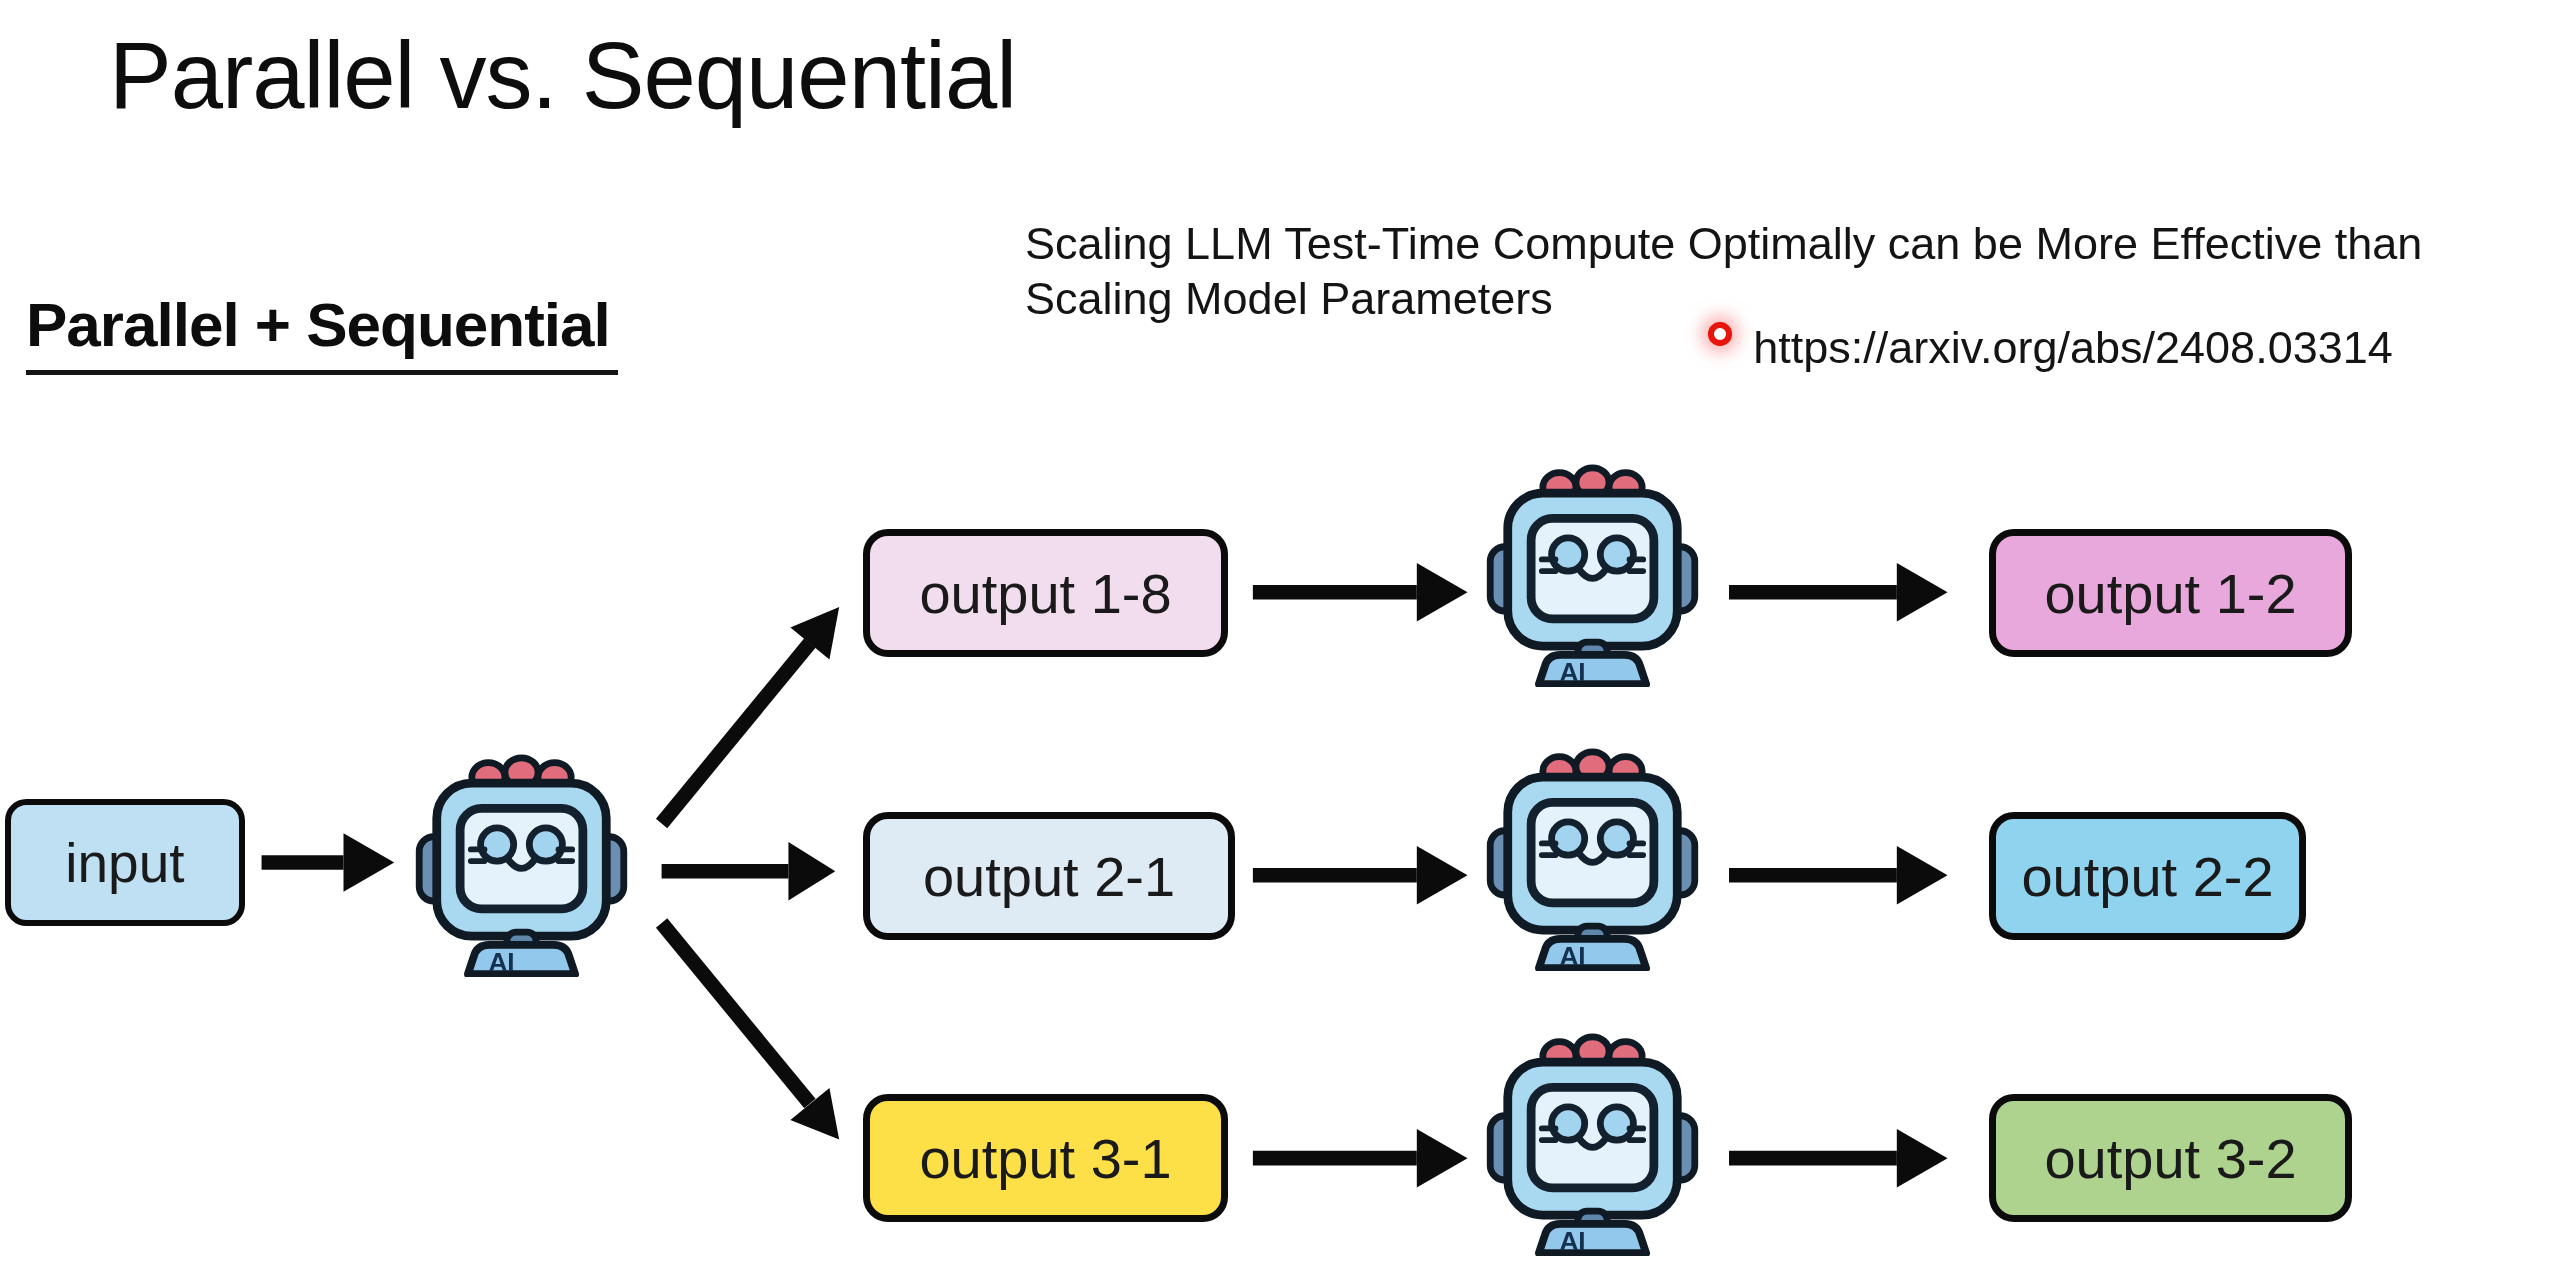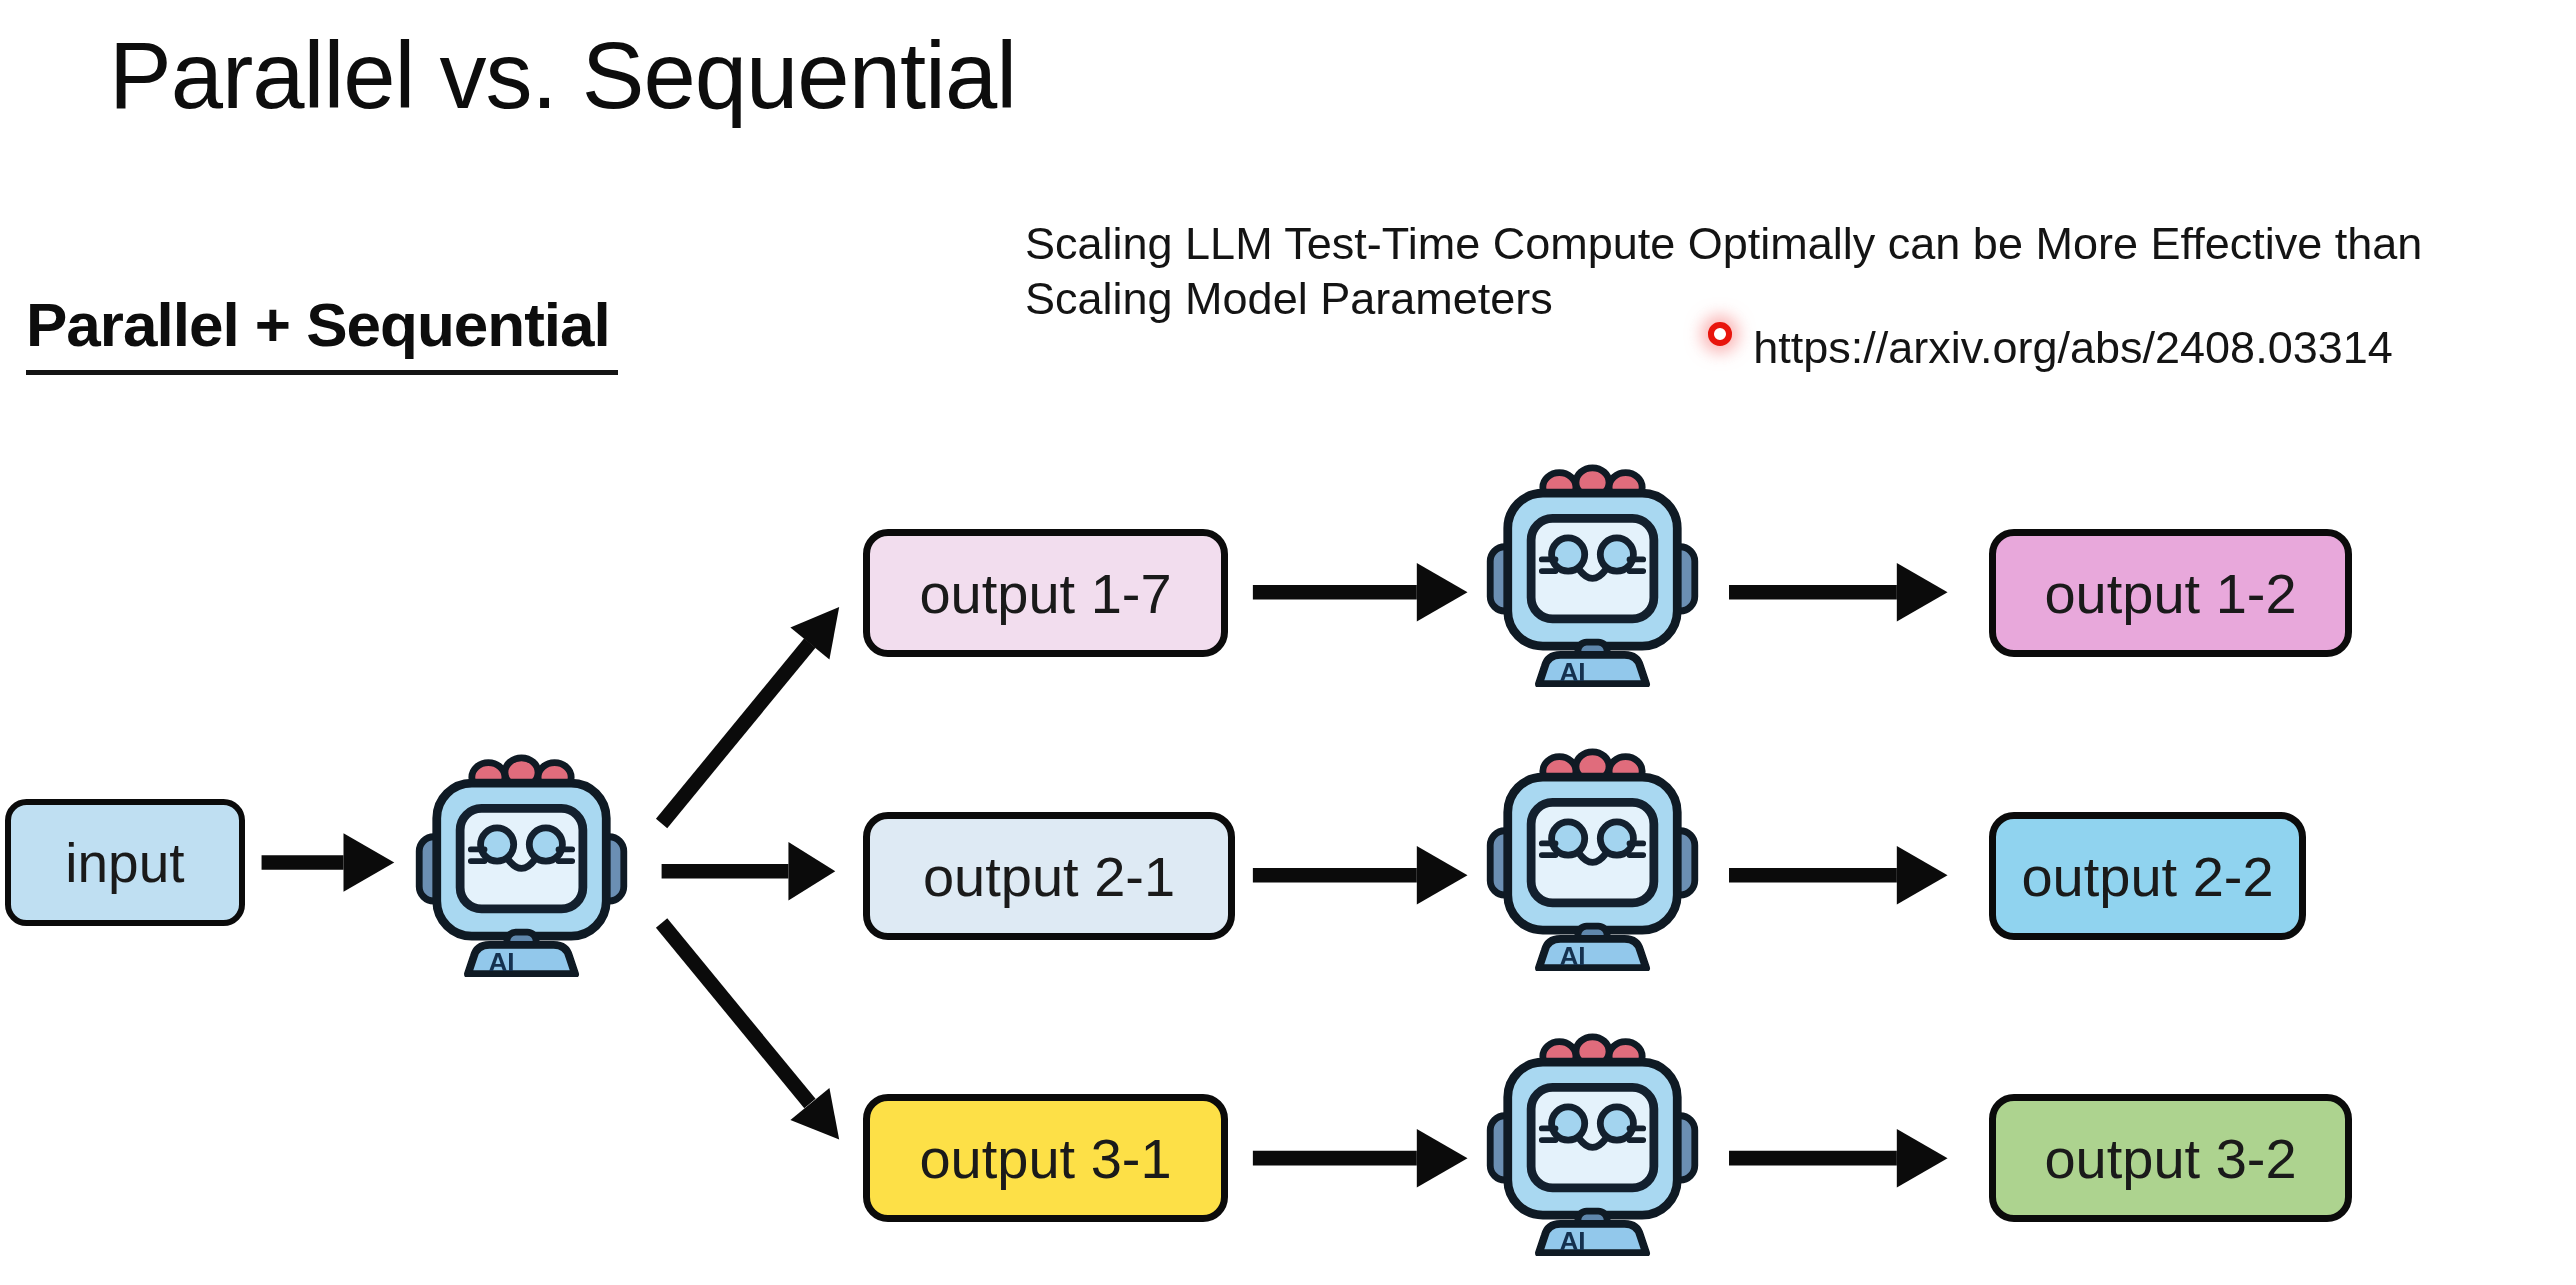--- a/index.html
+++ b/index.html
@@ -164,21 +164,21 @@
   <svg class="robot" style="left:1485px; top:461px;" width="215" height="226" viewBox="0 0 220 232">
       <use href="#robot-sym" xlink:href="#robot-sym"></use>
     </svg>
   <svg class="robot" style="left:1485px; top:745px;" width="215" height="226" viewBox="0 0 220 232">
       <use href="#robot-sym" xlink:href="#robot-sym"></use>
     </svg>
   <svg class="robot" style="left:1485px; top:1030px;" width="215" height="226" viewBox="0 0 220 232">
       <use href="#robot-sym" xlink:href="#robot-sym"></use>
     </svg>
 
-  <div class="node-box" style="left: 863px; top: 529px; width: 365px; height: 128px; background: rgb(242, 221, 238);">output 1-7</div>
+  <div class="node-box" style="left: 863px; top: 529px; width: 365px; height: 128px; background: rgb(242, 221, 238);">output 1-8</div>
   <div class="node-box" style="left: 863px; top: 812px; width: 372px; height: 128px; background: rgb(222, 234, 244);">output 2-1</div>
   <div class="node-box" style="left: 863px; top: 1094px; width: 365px; height: 128px; background: #fde047;">output 3-1</div>
 
   <div class="node-box" style="left: 1989px; top: 529px; width: 363px; height: 128px; background: rgb(232, 168, 219);">output 1-2</div>
   <div class="node-box" style="left: 1989px; top: 812px; width: 317px; height: 128px; background: rgb(144, 211, 239);">output 2-2</div>
   <div class="node-box" style="left: 1989px; top: 1094px; width: 363px; height: 128px; background: rgb(173, 211, 143);">output 3-2</div>
 
 </div>
 
 

